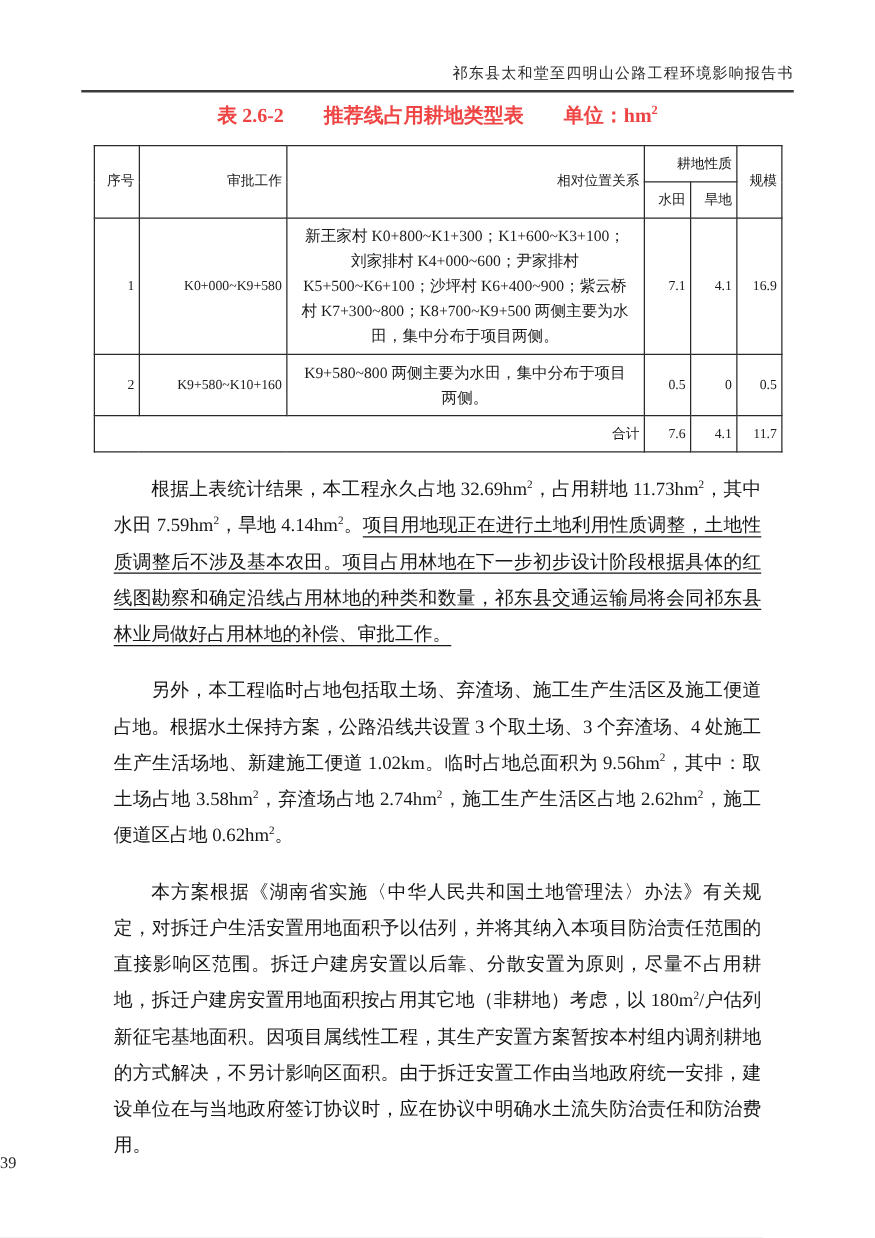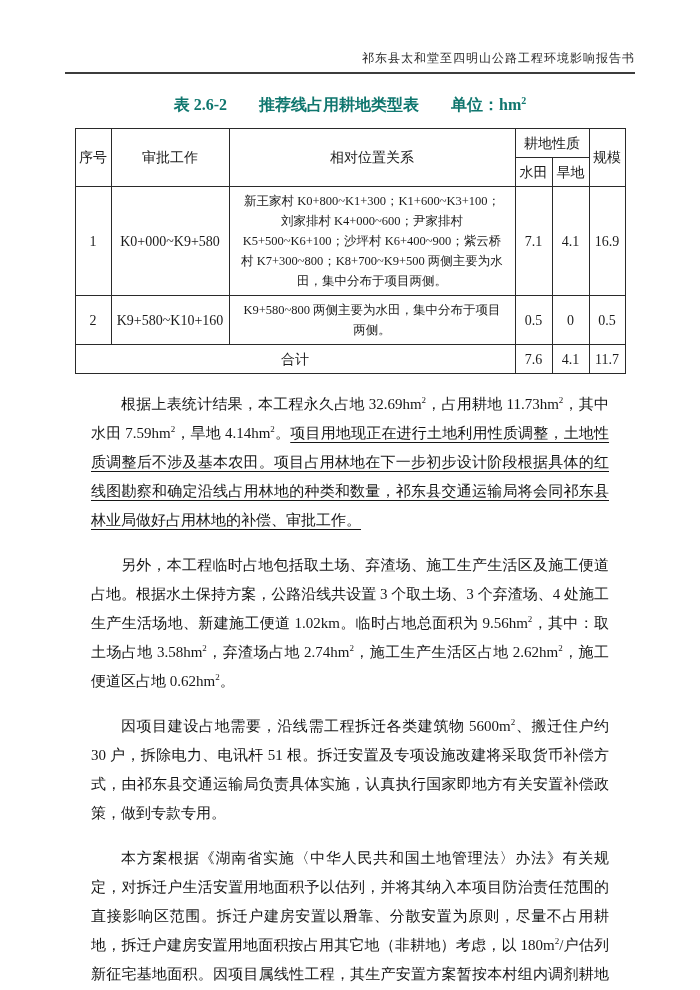--- a/index.html
+++ b/index.html
@@ -19,40 +19,40 @@
     text-align:right;
     font-size:12px;
     line-height:16px;
     letter-spacing:1px;
     color:#2a2a2a;
     padding-bottom:6px;
     border-bottom:2px solid #3c3c3c;
   }
   
   .table-title{
-    margin-top:16px;
+    margin-top:4px;
     text-align:center;
     font-size:16px;
     font-weight:bold;
     line-height:22px;
-    color:#0f766e;
+    color:#ef4444;
   }
   .table-title sup{font-size:10px;}
   
   table.land-table{
     border-collapse:collapse;
     width:550px;
     margin:12px auto 0 auto;
     table-layout:fixed;
   }
   table.land-table td{
     border:1px solid #2a2a2a;
-    text-align:center;
+    text-align:right;
     vertical-align:middle;
-    font-size:14px;
+    font-size:11px;
     line-height:17px;
     padding:2px 3px;
     color:#1b1b1b;
   }
   table.land-table .hdr{height:24px;}
   table.land-table .pos-cell{
     font-size:12.5px;
     line-height:20px;
     padding:4px 10px;
     text-align:center;
@@ -79,22 +79,22 @@
   }
   .u{
     text-decoration:underline;
     text-underline-offset:4px;
     text-decoration-thickness:1px;
   }
   
   .page-footer{
     position:absolute;
     left:0;right:0;
-    bottom:68px;
-    text-align:center;
+    bottom:52px;
+    text-align:left;
     font-size:13px;
     color:#222;
   }
 </style>
 </head>
 <body>
 
 <div class="page">
 
   <div class="running-header">
@@ -145,19 +145,18 @@
         <td>7.6</td>
         <td>4.1</td>
         <td>11.7</td>
       </tr>
     </tbody>
   </table>
 
   <div class="body-text">
     <p><span>根据上表统计结果，本工程永久占地 32.69hm</span><sup>2</sup><span>，占用耕地 11.73hm</span><sup>2</sup><span>，其中水田 7.59hm</span><sup>2</sup><span>，旱地 4.14hm</span><sup>2</sup><span>。</span><span class="u">项目用地现正在进行土地利用性质调整，土地性质调整后不涉及基本农田。项目占用林地在下一步初步设计阶段根据具体的红线图勘察和确定沿线占用林地的种类和数量，祁东县交通运输局将会同祁东县林业局做好占用林地的补偿、审批工作。</span></p>
     <p><span>另外，本工程临时占地包括取土场、弃渣场、施工生产生活区及施工便道占地。根据水土保持方案，公路沿线共设置 3 个取土场、3 个弃渣场、4 处施工生产生活场地、新建施工便道 1.02km。临时占地总面积为 9.56hm</span><sup>2</sup><span>，其中：取土场占地 3.58hm</span><sup>2</sup><span>，弃渣场占地 2.74hm</span><sup>2</sup><span>，施工生产生活区占地 2.62hm</span><sup>2</sup><span>，施工便道区占地 0.62hm</span><sup>2</sup><span>。</span></p>
-    <p><span>因项目建设占地需要，沿线需工程拆迁各类建筑物 5600m</span><sup>2</sup><span>、搬迁住户约 30 户，拆除电力、电讯杆 51 根。拆迁安置及专项设施改建将采取货币补偿方式，由祁东县交通运输局负责具体实施，认真执行国家即地方有关安置补偿政策，做到专款专用。</span></p>
     <p><span>本方案根据《湖南省实施〈中华人民共和国土地管理法〉办法》有关规定，对拆迁户生活安置用地面积予以估列，并将其纳入本项目防治责任范围的直接影响区范围。拆迁户建房安置以后靠、分散安置为原则，尽量不占用耕地，拆迁户建房安置用地面积按占用其它地（非耕地）考虑，以 180m</span><sup>2</sup><span>/户估列新征宅基地面积。因项目属线性工程，其生产安置方案暂按本村组内调剂耕地的方式解决，不另计影响区面积。由于拆迁安置工作由当地政府统一安排，建设单位在与当地政府签订协议时，应在协议中明确水土流失防治责任和防治费用。</span></p>
   </div>
 
   <div class="page-footer">39</div>
 
 </div>
 
 </body></html>

